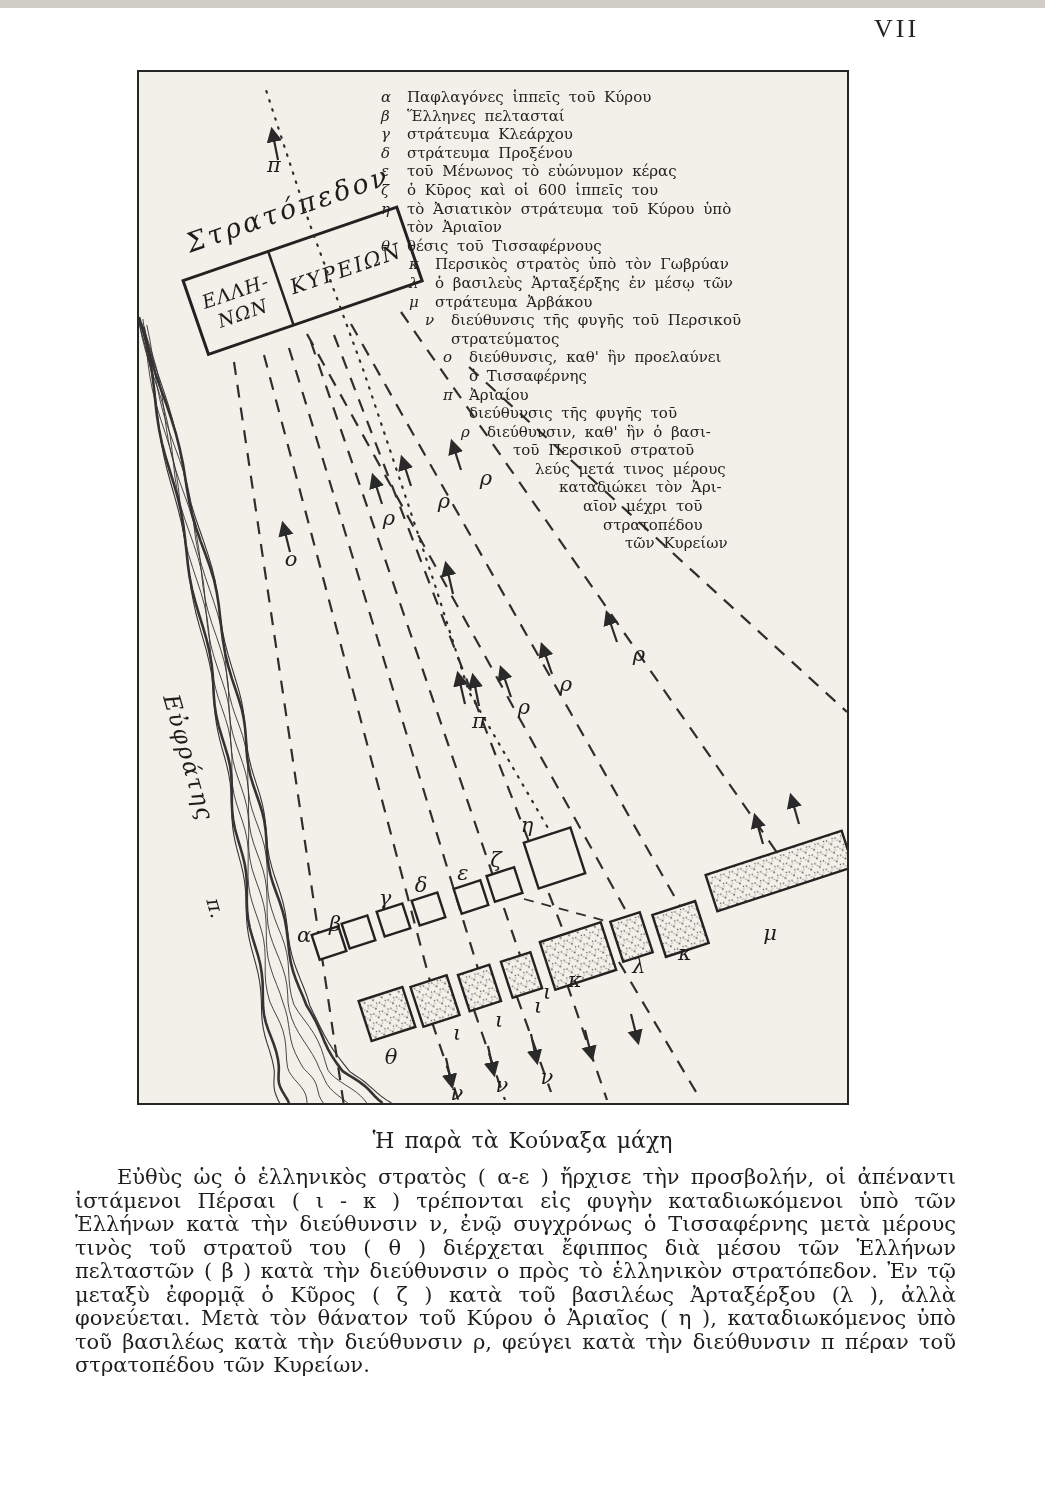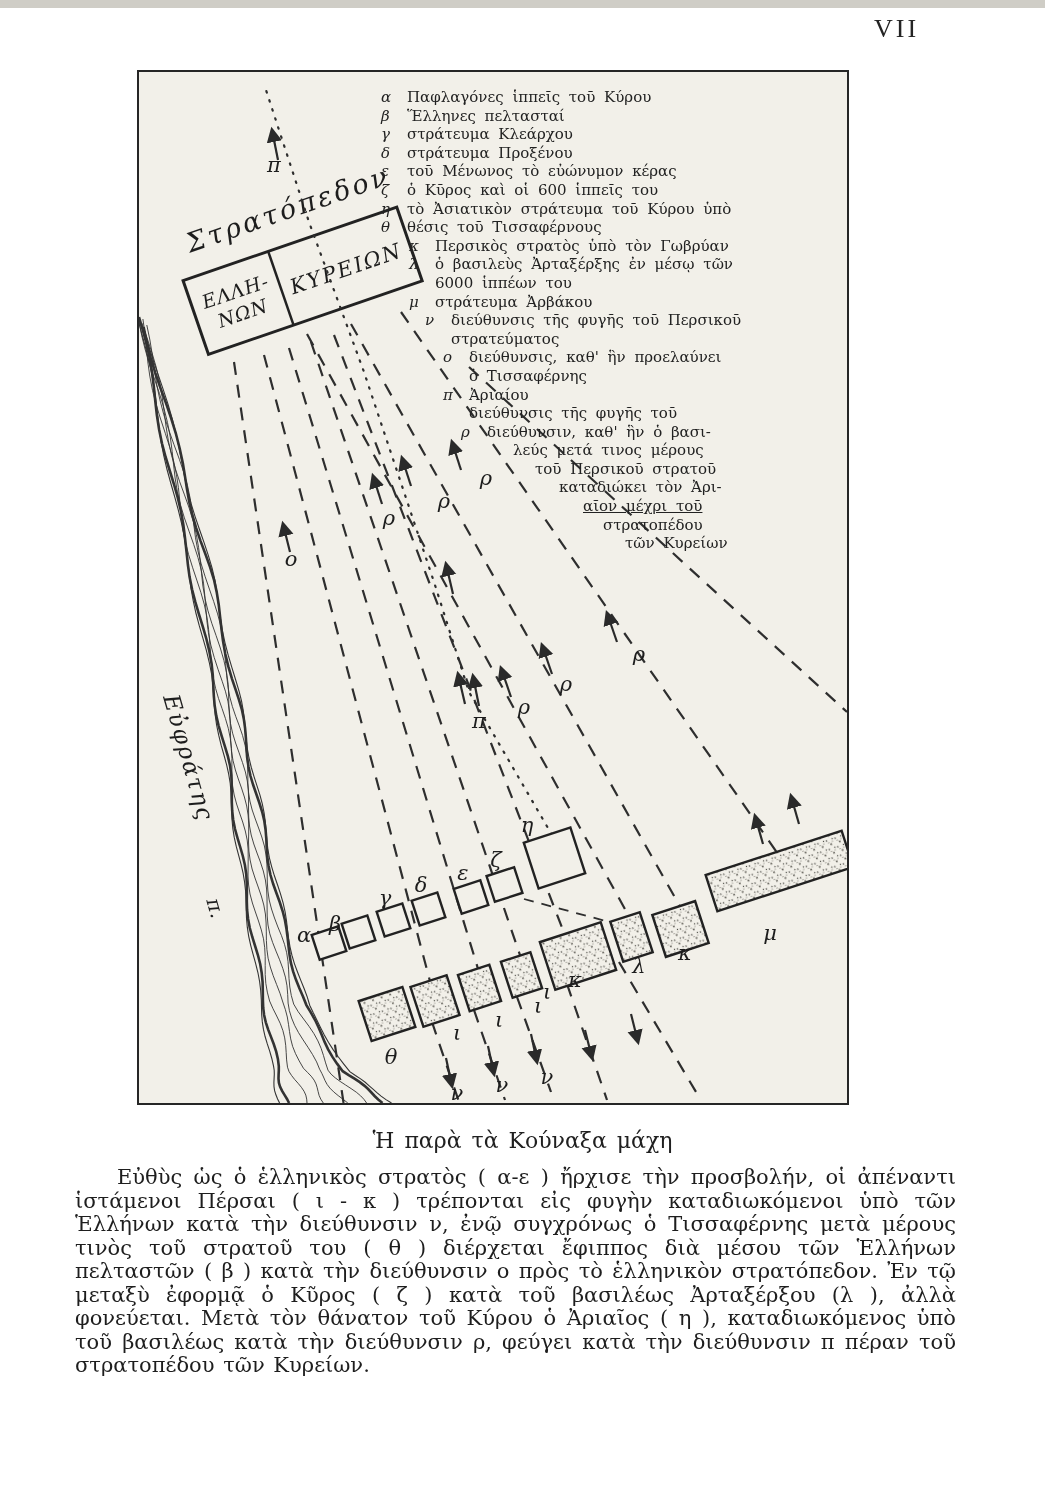--- a/index.html
+++ b/index.html
@@ -23,21 +23,21 @@
     position:absolute;left:242px;top:16px;width:466px;
     font-size:15px;line-height:18.6px;color:#222;
   }
   .lg-row{display:flex;}
   .lg-key{width:26px;flex:none;font-style:italic;}
   .lg-text{flex:1;word-spacing:4px;}
   .lg-text div{white-space:nowrap;}
   .lg-text.pyr div:nth-child(2){padding-left:26px;}
   .lg-text.pyr div:nth-child(3){padding-left:48px;}
   .lg-text.pyr div:nth-child(4){padding-left:72px;}
-  .lg-text.pyr div:nth-child(5){padding-left:96px;text-decoration:underline;}
+  .lg-text.pyr div:nth-child(5){padding-left:96px;}
   .lg-text.pyr div:nth-child(6){padding-left:116px;}
   .lg-text.pyr div:nth-child(7){padding-left:138px;}
   .caption{
     position:absolute;top:1120px;left:0;width:1045px;
     text-align:center;font-size:22px;color:#202020;word-spacing:3px;
   }
   .bodytext{
     position:absolute;top:1158px;left:75px;width:881px;margin:0;
     font-size:21px;line-height:23.5px;text-align:justify;
     text-indent:42px;word-spacing:2px;color:#1e1e1e;
@@ -183,35 +183,35 @@
           <div class="lg-text">τοῦ Μένωνος τὸ εὐώνυμον κέρας</div>
         </div>
         <div class="lg-row" style="margin-left: 0px;">
           <span class="lg-key">ζ</span>
           <div class="lg-text">ὁ Κῦρος καὶ οἱ 600 ἱππεῖς του</div>
         </div>
         <div class="lg-row" style="margin-left: 0px;">
           <span class="lg-key">η</span>
           <div class="lg-text">
             <div>τὸ Ἀσιατικὸν στράτευμα τοῦ Κύρου ὑπὸ</div>
+            <div>τὸν Ἀριαῖον</div>
           </div>
         </div>
         <div class="lg-row" style="margin-left: 0px;">
           <span class="lg-key">θ</span>
           <div class="lg-text">θέσις τοῦ Τισσαφέρνους</div>
         </div>
         <div class="lg-row" style="margin-left: 28px;">
           <span class="lg-key">κ</span>
           <div class="lg-text">Περσικὸς στρατὸς ὑπὸ τὸν Γωβρύαν</div>
         </div>
         <div class="lg-row" style="margin-left: 28px;">
           <span class="lg-key">λ</span>
           <div class="lg-text">
             <div>ὁ βασιλεὺς Ἀρταξέρξης ἐν μέσῳ τῶν</div>
-            <div>6000 ἱππέων του</div>
           </div>
         </div>
         <div class="lg-row" style="margin-left: 28px;">
           <span class="lg-key">μ</span>
           <div class="lg-text">στράτευμα Ἀρβάκου</div>
         </div>
         <div class="lg-row" style="margin-left: 44px;">
           <span class="lg-key">ν</span>
           <div class="lg-text">
             <div>διεύθυνσις τῆς φυγῆς τοῦ Περσικοῦ</div>
@@ -229,22 +229,22 @@
           <span class="lg-key">π</span>
           <div class="lg-text">
             <div>Ἀριαίου</div>
             <div>διεύθυνσις τῆς φυγῆς τοῦ</div>
           </div>
         </div>
         <div class="lg-row" style="margin-left: 80px;">
           <span class="lg-key">ρ</span>
           <div class="lg-text pyr">
             <div>διεύθυνσιν, καθ' ἣν ὁ βασι-</div>
+            <div>τοῦ Περσικοῦ στρατοῦ</div>
             <div>λεύς μετά τινος μέρους</div>
-            <div>τοῦ Περσικοῦ στρατοῦ</div>
             <div>καταδιώκει τὸν Ἀρι-</div>
             <div>αῖον μέχρι τοῦ</div>
             <div>στρατοπέδου</div>
             <div>τῶν Κυρείων</div>
           </div>
         </div>
       </div>
   </div>
 
   <div class="caption">Ἡ παρὰ τὰ Κούναξα μάχη</div>

